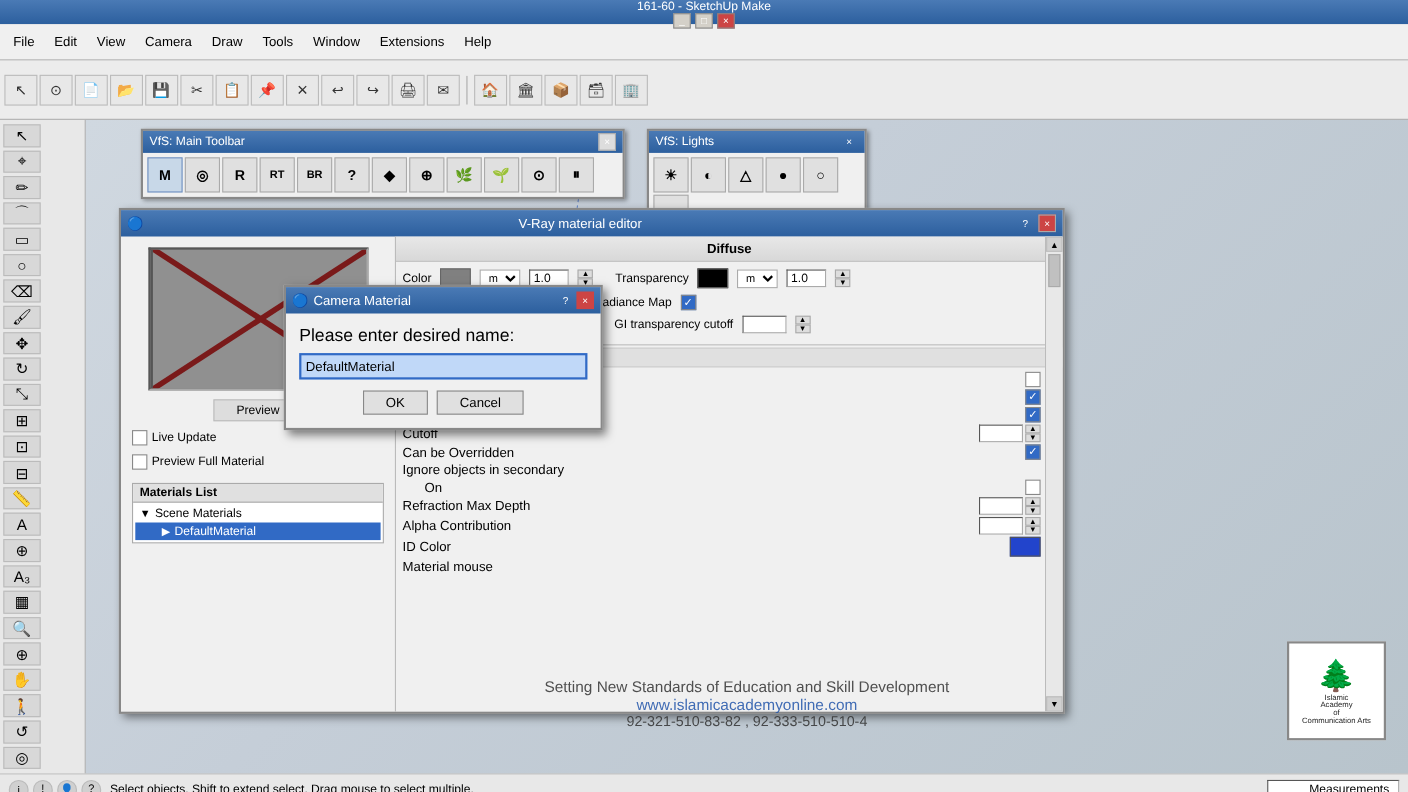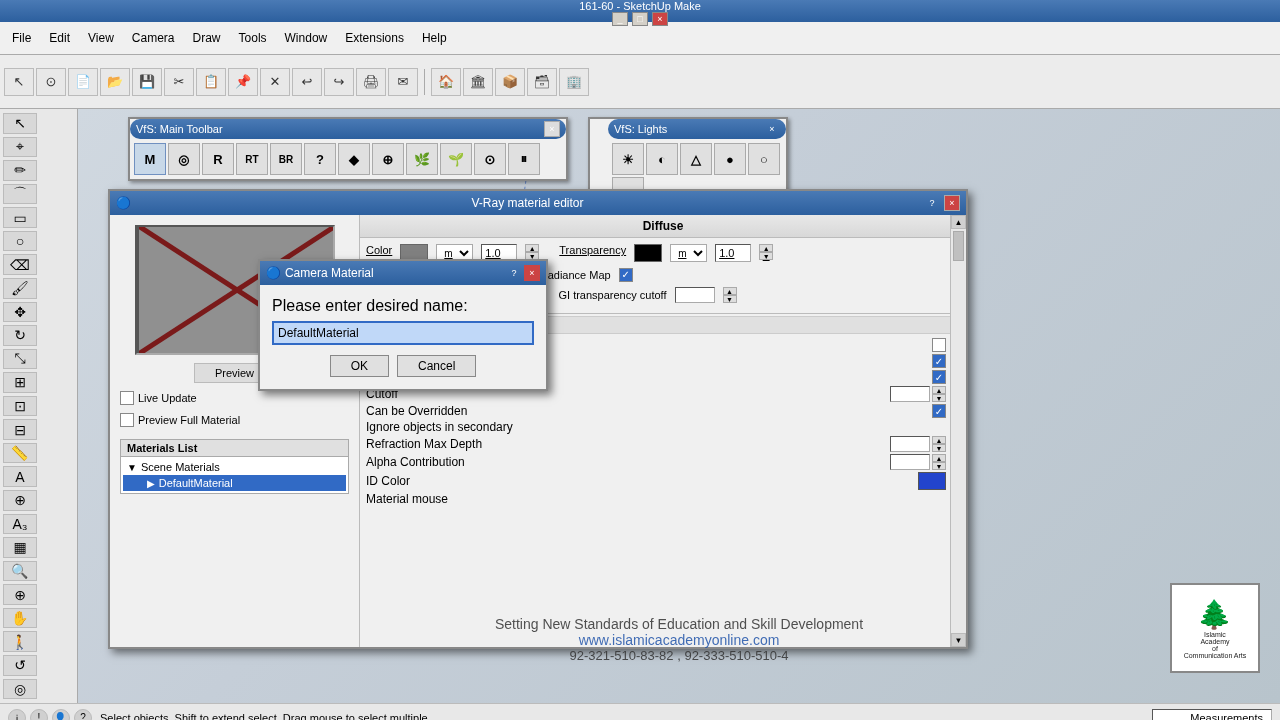--- a/index.html
+++ b/index.html
@@ -61,26 +61,26 @@
     }
 
     
     .floating-toolbar {
       position: absolute; background: #f0f0f0; border: 2px solid #888;
       box-shadow: 2px 2px 4px rgba(0,0,0,0.4);
     }
     .floating-toolbar-title {
       background: linear-gradient(to bottom, #4a7ab5, #2c5f9e);
       color: white; font-size: 11px; padding: 2px 6px;
-      display: flex; align-items: center; justify-content: space-between; border-radius: 10px;
+      display: flex; align-items: center; justify-content: space-between;
     }
 
     
     .vfs-main { top: 8px; left: 50px; width: 440px; }
-    .vfs-lights { top: 8px; left: 500px; width: 200px; padding-left: 18px; }
+    .vfs-lights { top: 8px; left: 500px; width: 200px; }
 
     .toolbar-inner {
       display: flex; align-items: center; padding: 4px 4px; gap: 2px; flex-wrap: wrap;
     }
     .vfs-btn {
       width: 32px; height: 32px; background: #e0e0e0; border: 1px solid #aaa;
       display: flex; align-items: center; justify-content: center;
       cursor: pointer; font-size: 13px; font-weight: bold;
     }
     .vfs-btn.active { background: #c0d0e8; border-color: #7090c0; }
@@ -368,21 +368,21 @@
               </div>
             <div class="scroll-bot-btn">▼</div>
           </div>
 
           <div class="diffuse-header">
             <span>Diffuse</span>
           </div>
 
           <div style="padding:6px 20px 4px 6px;font-size:11px;">
 
-            <div style="display:flex;gap:8px;margin-bottom:4px;text-decoration:underline;">
+            <div style="display:flex;align-items:center;gap:8px;margin-bottom:4px;">
               <span>Color</span>
               <div class="prop-swatch"></div>
               <select class="prop-dropdown"><option>m</option></select>
               <input class="prop-number" value="1.0" style="width: 36px;">
               <div style="display:flex;flex-direction:column;">
                 <div class="prop-spin-btn">▲</div>
                 <div class="prop-spin-btn">▼</div>
               </div>
               <span style="margin-left:12px;">Transparency</span>
               <div class="prop-swatch prop-swatch-black"></div>
@@ -440,20 +440,24 @@
                   <div class="prop-spin-btn">▼</div>
                 </div>
               </div>
             </div>
             <div style="display:flex;justify-content:space-between;align-items:center;margin-bottom:2px;">
               <span>Can be Overridden</span>
               <div class="checkbox-item checkbox-checked">✓</div>
             </div>
             <div style="display:flex;justify-content:space-between;align-items:center;margin-bottom:2px;">
               <span>Ignore objects in secondary</span>
+            </div>
+            <div style="display:flex;justify-content:space-between;align-items:center;margin-bottom:2px;">
+              <span style="margin-left:20px;">On</span>
+              <div class="checkbox-item"></div>
             </div>
             <div style="display:flex;justify-content:space-between;align-items:center;margin-bottom:2px;">
               <span>Refraction Max Depth</span>
               <div style="display:flex;align-items:center;gap:2px;">
                 <input class="prop-number" style="width: 40px;">
                 <div style="display:flex;flex-direction:column;">
                   <div class="prop-spin-btn">▲</div>
                   <div class="prop-spin-btn">▼</div>
                 </div>
               </div>

